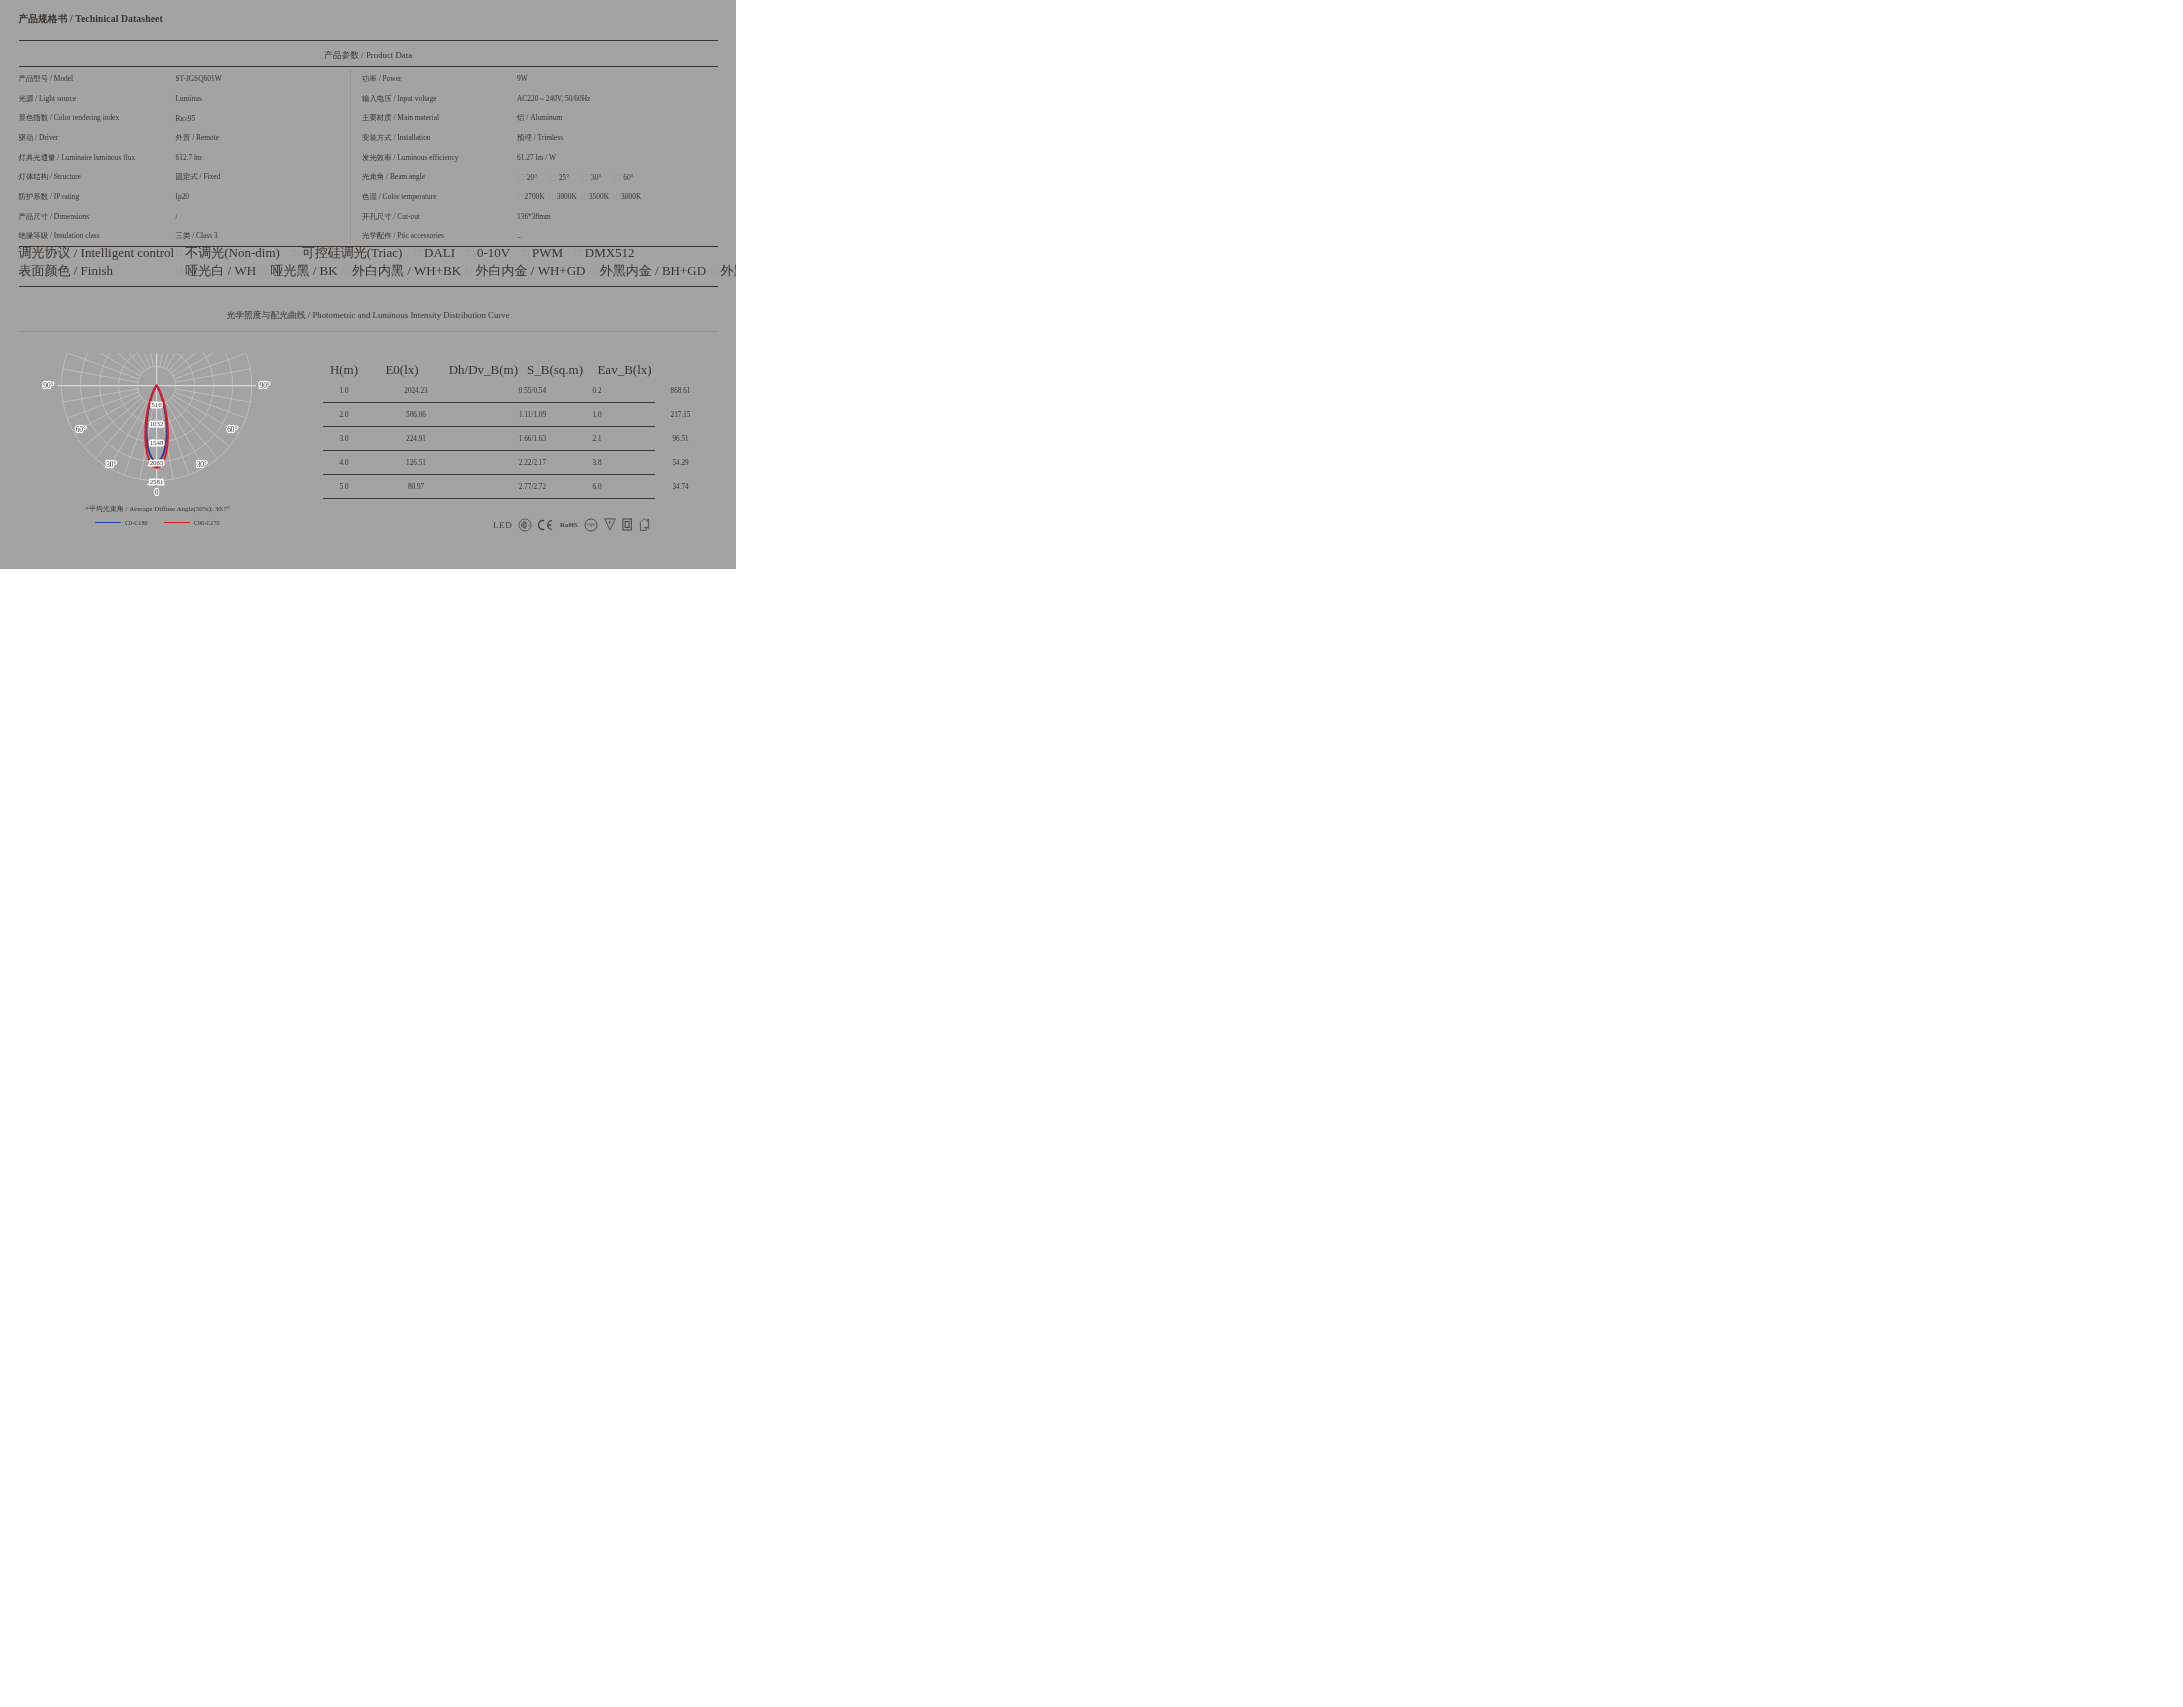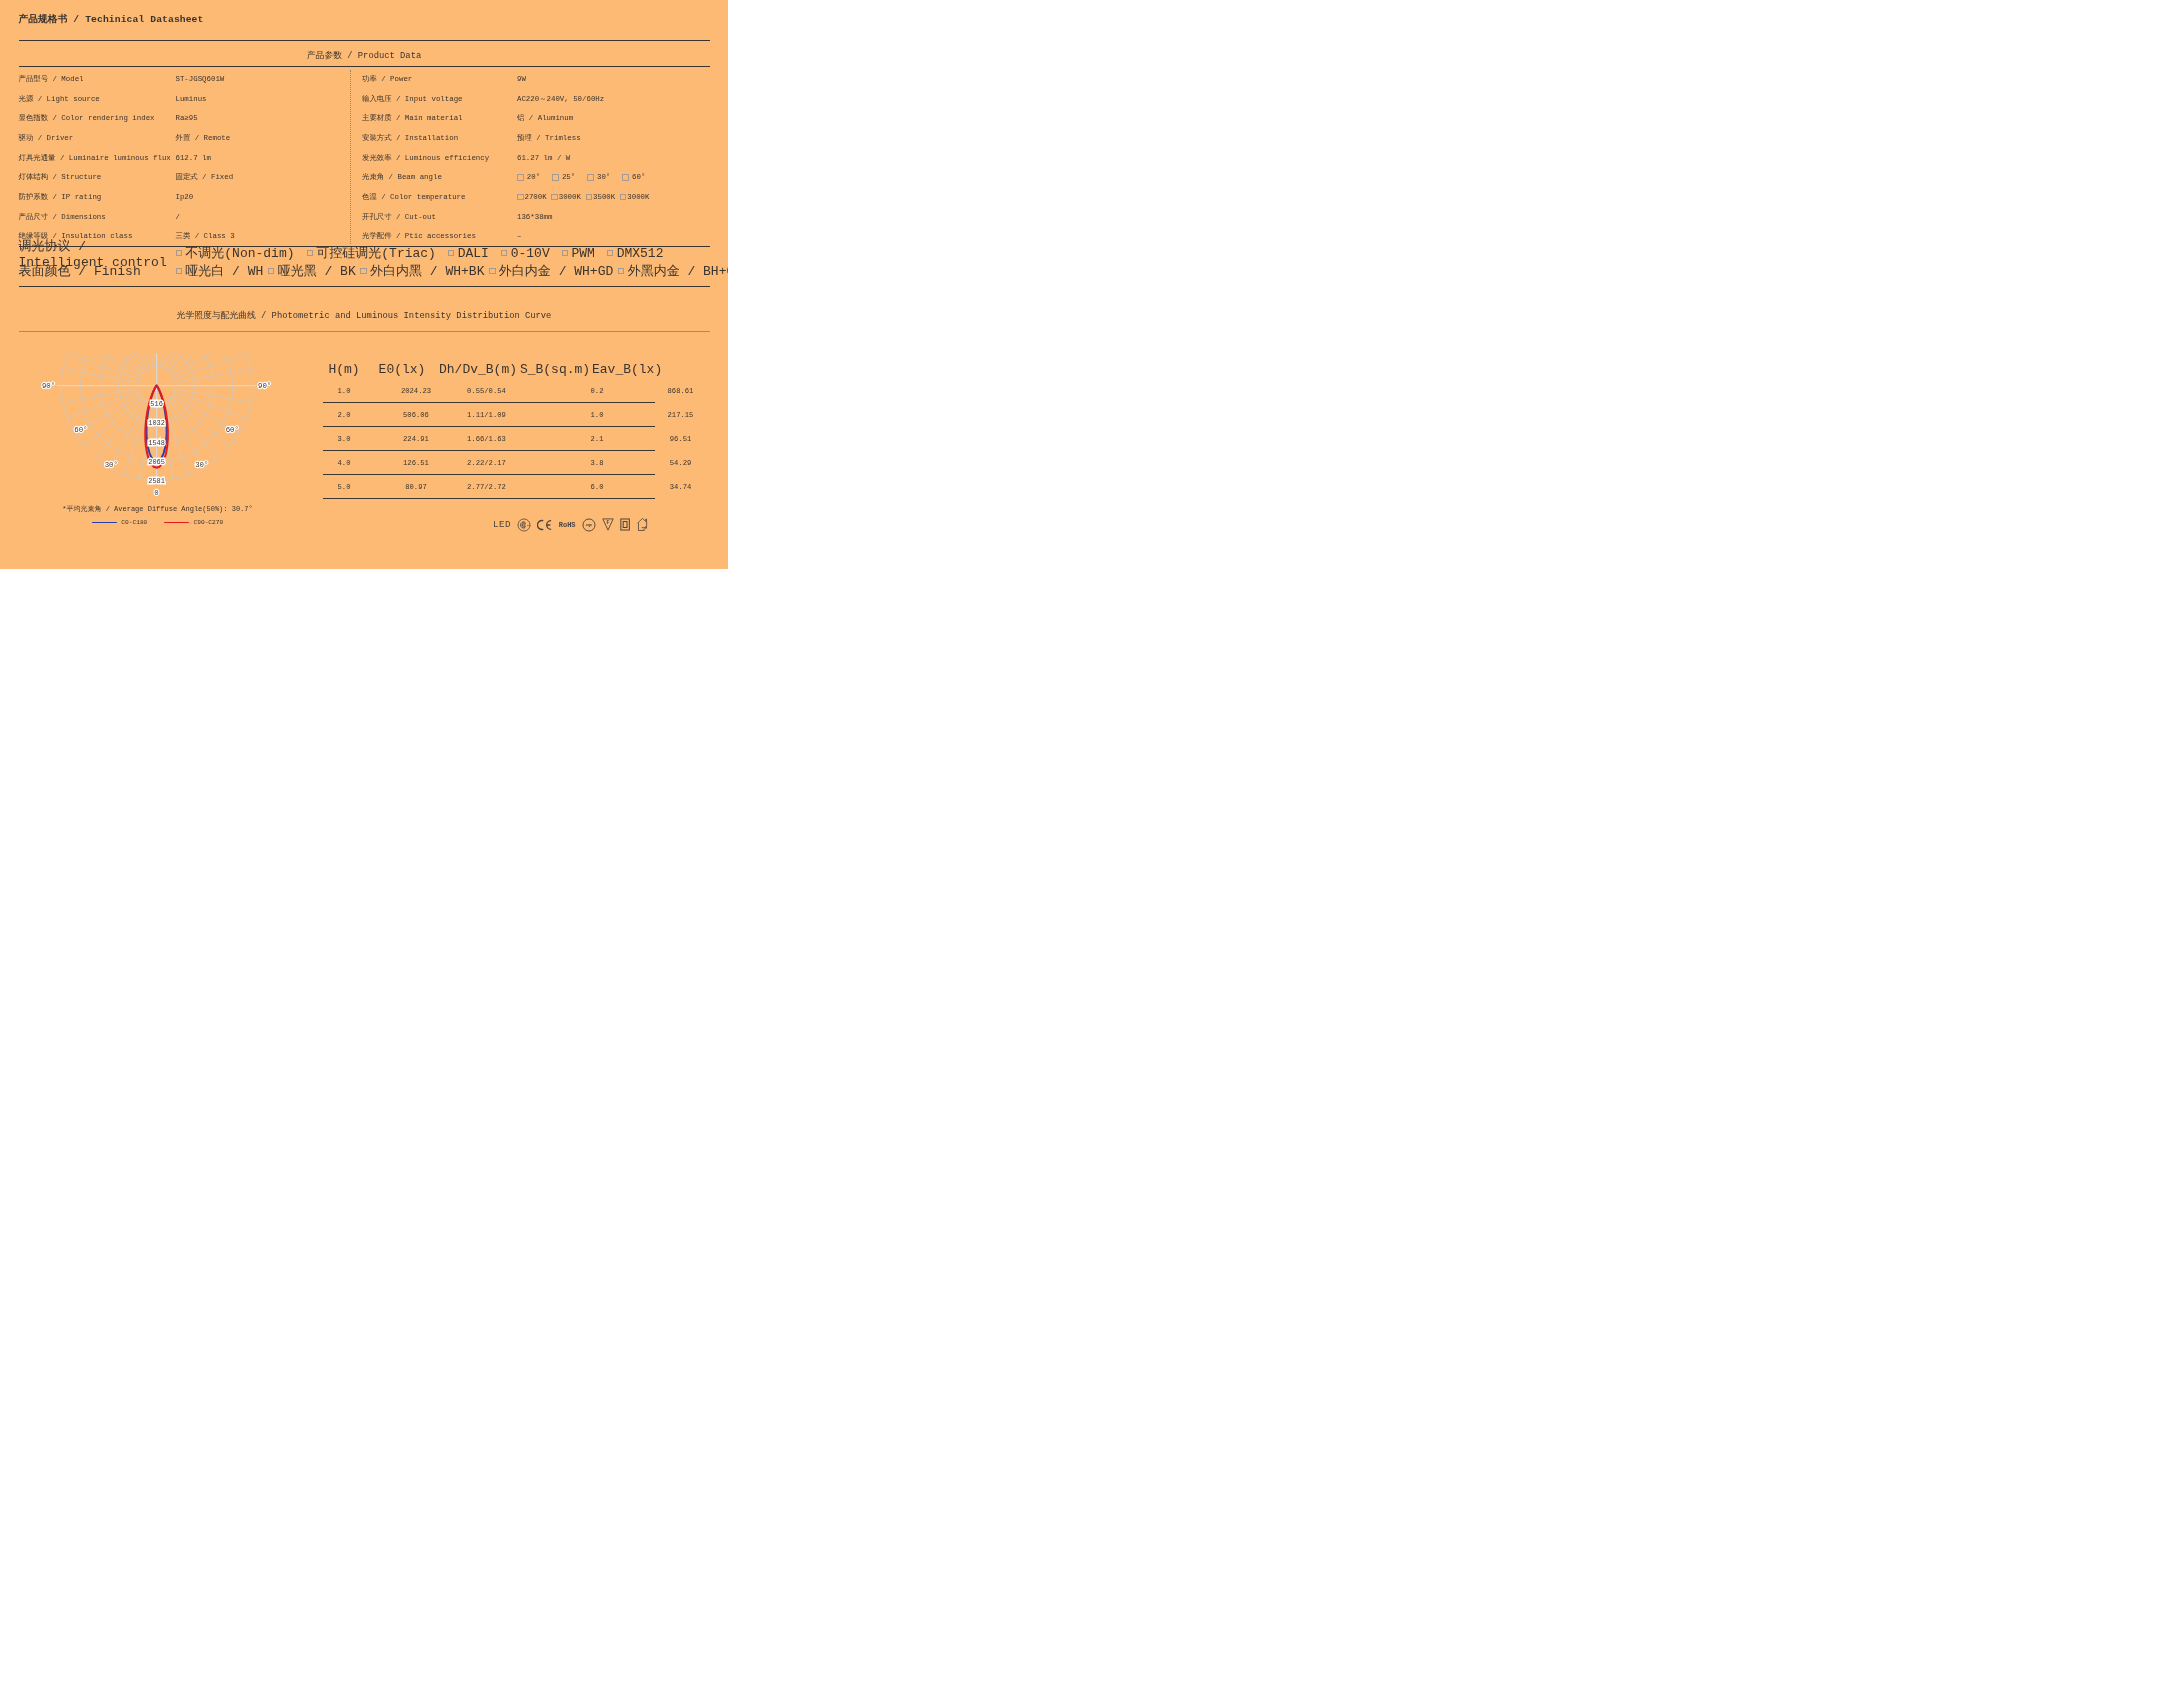--- a/index.html
+++ b/index.html
@@ -1,17 +1,17 @@
 <!DOCTYPE html>
 <html style="font-size:7.4px"><head>
 <meta charset="utf-8">
 <style>
   html,body{margin:0;padding:0;background:#fff;}
-  .page{position:relative;width:728px;height:569px;background:#fdba74;overflow:hidden;
-        font-family:Liberation Mono, monospace;color:#3a3430;}
+  .page{position:relative;width:728px;height:569px;background:#a3a3a3;overflow:hidden;
+        font-family:Liberation Serif, serif;color:#3a3430;padding-left:8px;}
   .hr{position:absolute;left:18.5px;right:18.5px;background:#3a3430;}
   .title{position:absolute;left:18.5px;top:13px;font-size:9.7px;font-weight:600;letter-spacing:0.1px;}
   .sec-title{position:absolute;left:0;width:100%;text-align:center;font-size:8.8px;font-weight:500;}
   .col{position:absolute;top:69px;}
   .col-left{left:18.5px;width:323px;}
   .col-right{left:362px;width:349px;}
   .srow{height:19.7px;display:flex;align-items:center;font-size:7.4px;}
   .slabel{flex:0 0 157px;}
   .col-right .slabel{flex:0 0 155px;}
   .svalue{flex:1;}
@@ -28,21 +28,21 @@
   .caption{position:absolute;left:28px;top:504px;width:259px;text-align:center;font-size:7px;}
   .legend{position:absolute;left:28px;top:519px;width:259px;display:flex;justify-content:center;align-items:center;font-size:6.2px;}
   .lg-line{width:25.4px;height:1.8px;border-radius:0.5px;margin-right:4.2px;}
   .lg-gap{width:16.6px;}
   .ptable{position:absolute;left:323px;top:360px;width:332px;}
   .prow{display:flex;align-items:center;}
   .phead{height:19.4px;font-size:13px;}
   .pdata{height:23px;font-size:7.2px;border-bottom:0.9px solid #3b3632;gap:14px;}
   .pc0{flex:0 0 42px;text-align:center;}
   .pc1{flex:0 0 74px;text-align:center;}
-  .pc2{flex:0 0 79px;text-align:left;}
+  .pc2{flex:0 0 79px;text-align:right;}
   .pc3{flex:0 0 74px;text-align:center;}
   .pc4{flex:0 0 65px;text-align:center;}
   .footer-icons{position:absolute;left:493px;top:515px;height:19.4px;display:flex;align-items:center;}
   .fi{margin-right:6px;display:flex;align-items:center;}
   .led-txt{font-size:9.2px;font-weight:500;letter-spacing:0.5px;color:#4a4440;}
   .rohs-txt{font-size:7px;font-weight:700;color:#4a4440;}
   .ring-label{paint-order:stroke;stroke:#fff;stroke-width:6px;fill:#3b3632;font-size:15px;}
   .ang-label{paint-order:stroke;stroke:#fff;stroke-width:5px;fill:#3b3632;font-size:16px;}
 </style>
 </head>

